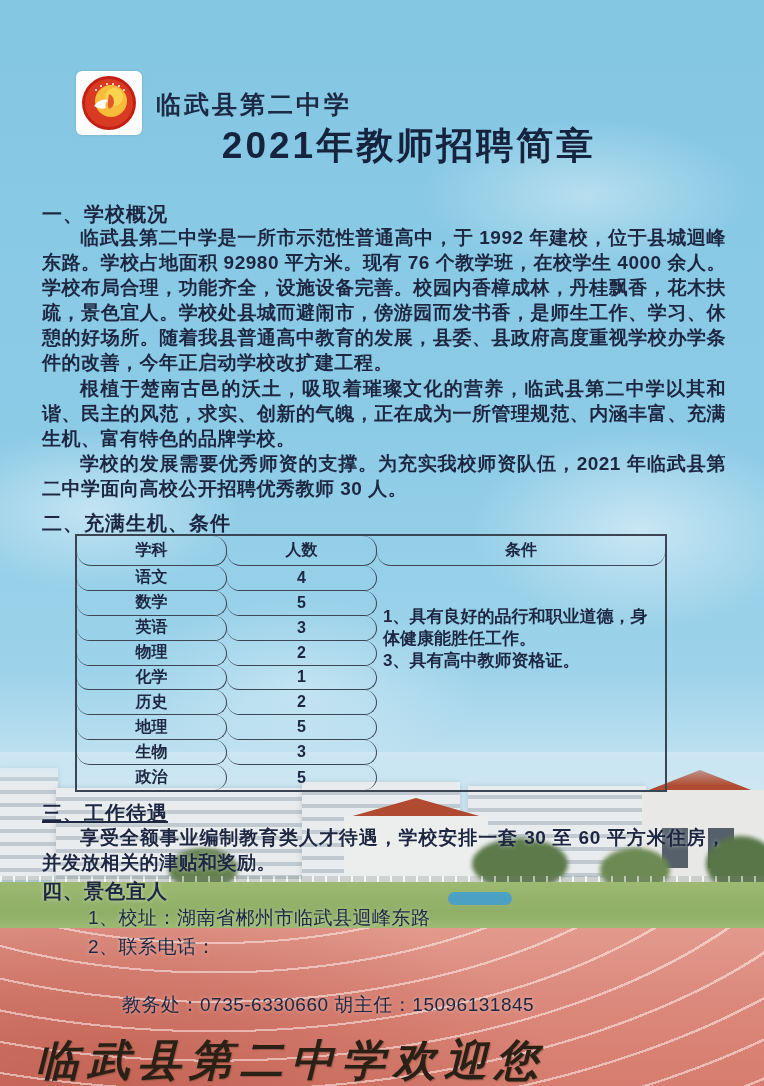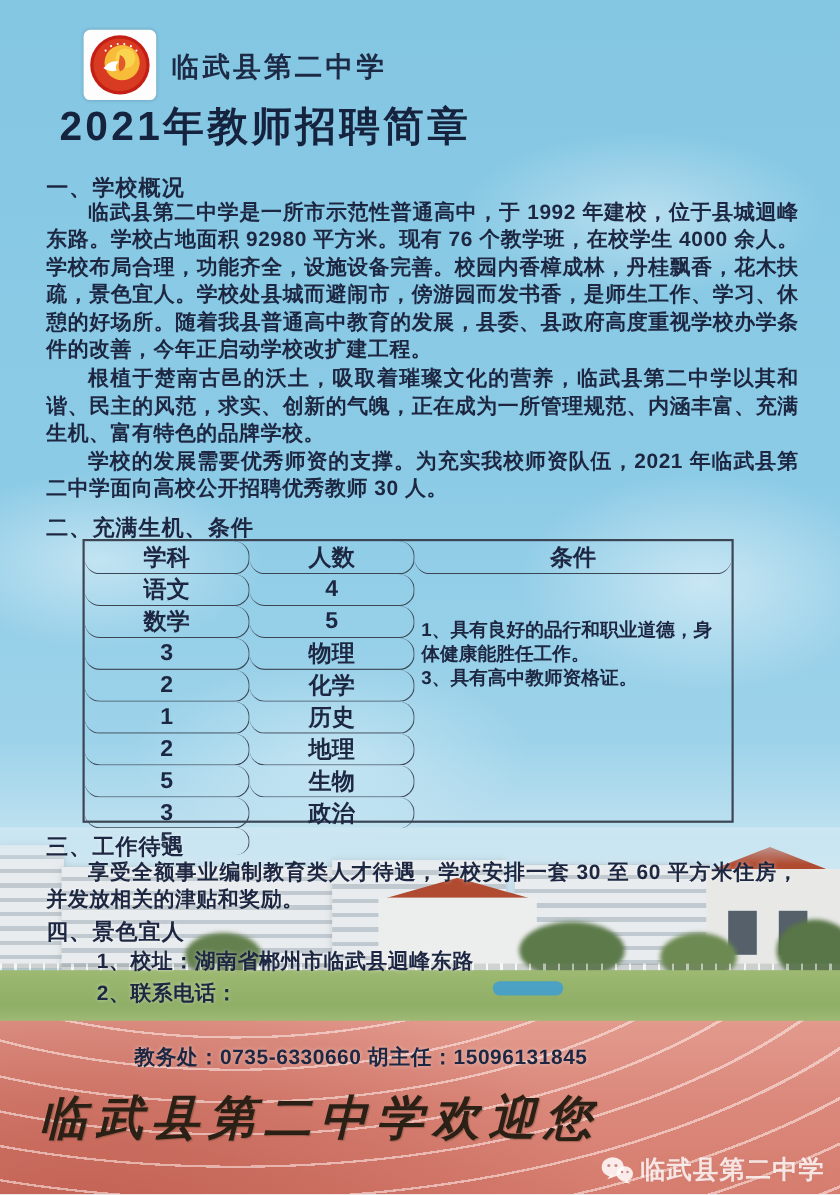--- a/index.html
+++ b/index.html
@@ -42,52 +42,52 @@
     background:linear-gradient(180deg,#9db972,#8fae66 60%,#a3bd7a);}
   .track{position:absolute;left:0;top:176px;width:100%;height:158px;z-index:4;
     background:
       repeating-radial-gradient(ellipse 1500px 760px at 28% -120%,rgba(255,244,241,0) 0 54px,rgba(255,240,237,.55) 54px 58px),
       radial-gradient(ellipse 900px 500px at 10% 130%,#c05f51 0%,rgba(192,95,81,0) 55%),
       linear-gradient(180deg,#e29a8d 0%,#db897c 45%,#d67d6f 100%);}
   .blue-thing{position:absolute;left:448px;top:140px;width:64px;height:13px;border-radius:7px;background:#3f9fd4;opacity:.85;z-index:6;filter:blur(.5px);}
 
   
   .content{position:absolute;left:0;top:0;width:764px;height:1086px;z-index:10;color:#1d2742;}
-  .abs{position:absolute;}
+  .abs{position:absolute;margin-top:44px;}
 
   .logo-box{left:76px;top:27px;width:66px;height:64px;background:#fdfdfd;border-radius:6px;
     display:flex;align-items:center;justify-content:center;box-shadow:0 0 3px rgba(0,0,0,.15);}
   .school-name{left:156px;top:44px;font-size:25px;font-weight:bold;letter-spacing:3px;color:#1c2a45;}
-  .main-title{left:0;top:90px;width:764px;padding-left:54px;box-sizing:border-box;
+  .main-title{left:0;top:77px;width:764px;padding-left:54px;box-sizing:border-box;text-align:center;
     font-size:37px;font-weight:bold;letter-spacing:3px;color:#16233e;}
 
   .sec-heading{font-size:20px;font-weight:bold;letter-spacing:1px;}
   .h1{left:42px;top:157px;}
   .body-p{left:42px;width:684px;font-size:19px;font-weight:bold;line-height:25px;
     text-align:justify;text-indent:2em;letter-spacing:.5px;}
   .p1{top:181px;}
   .p2{top:332px;}
   .p3{top:407px;}
   .h2{left:42px;top:466px;}
 
   .jobs-table{left:75px;top:490px;width:592px;height:258px;
     display:grid;grid-template-columns:150px 150px 1fr;grid-template-rows:30px repeat(9,1fr);
     border:2px solid #3c4554;box-sizing:border-box;font-weight:bold;}
   .cell{border-right:1px solid #3c4554;border-bottom:1px solid #3c4554;
-    display:flex;align-items:center;justify-content:center;font-size:21px;box-sizing:border-box;border-radius:14px;}
+    display:flex;align-items:center;justify-content:center;font-size:16px;box-sizing:border-box;border-radius:14px;}
   .cell.last-col{border-right:none;text-align:center;}
   .cell.last-row{border-bottom:none;}
   .cond-cell{grid-column:3;grid-row:2/11;border-right:none;border-bottom:none;
     padding:40px 8px 6px 6px;font-size:17px;line-height:22px;box-sizing:border-box;}
   .cond-cell div{margin:0;}
 
-  .h3{left:42px;top:756px;text-shadow:0 0 4px rgba(255,255,255,.5);}
+  .h3{left:42px;top:756px;text-shadow:0 0 4px rgba(255,255,255,.5);text-decoration:underline;}
   .p4{top:781px;text-shadow:0 0 4px rgba(255,255,255,.5);}
   .h4{left:42px;top:834px;text-shadow:0 0 4px rgba(255,255,255,.5);}
-  .contact-line{font-size:19px;font-weight:bold;letter-spacing:.5px;text-shadow:0 0 4px rgba(255,255,255,.45);}
+  .contact-line{font-size:19px;font-weight:normal;letter-spacing:.5px;text-shadow:0 0 4px rgba(255,255,255,.45);}
   .addr{left:88px;top:861px;}
   .phone-label{left:88px;top:890px;}
   .office{left:122px;top:918px;}
   .academic{left:122px;top:948px;}
 
   .welcome{left:0;top:988px;width:752px;text-align:left;
     font-family:"Liberation Serif","DejaVu Serif",serif;font-style:italic;font-weight:bold;
     font-size:43px;letter-spacing:8px;color:#2b2016;text-shadow:1px 1px 1px rgba(90,60,40,.4);padding-left:36px;}
 
   .watermark{top:1048px;right:14px;display:flex;align-items:center;gap:6px;
@@ -160,20 +160,21 @@
 
     <div class="abs jobs-table">
       <div class="cell">学科</div>
       <div class="cell">人数</div>
       <div class="cell last-col">条件</div>
 
       <div class="cell">语文</div>
       <div class="cell">4</div>
       <div class="cell">数学</div>
       <div class="cell">5</div>
+      <div class="cell">英语</div>
       <div class="cell">3</div>
       <div class="cell">物理</div>
       <div class="cell">2</div>
       <div class="cell">化学</div>
       <div class="cell">1</div>
       <div class="cell">历史</div>
       <div class="cell">2</div>
       <div class="cell">地理</div>
       <div class="cell">5</div>
       <div class="cell">生物</div>

